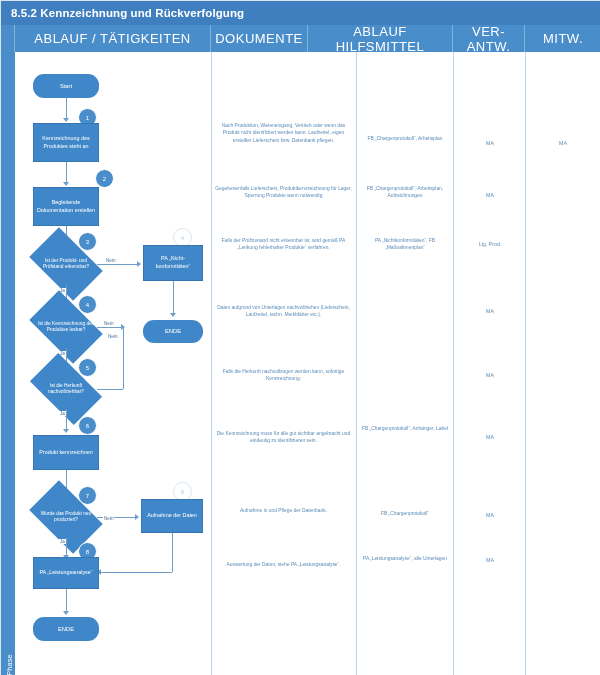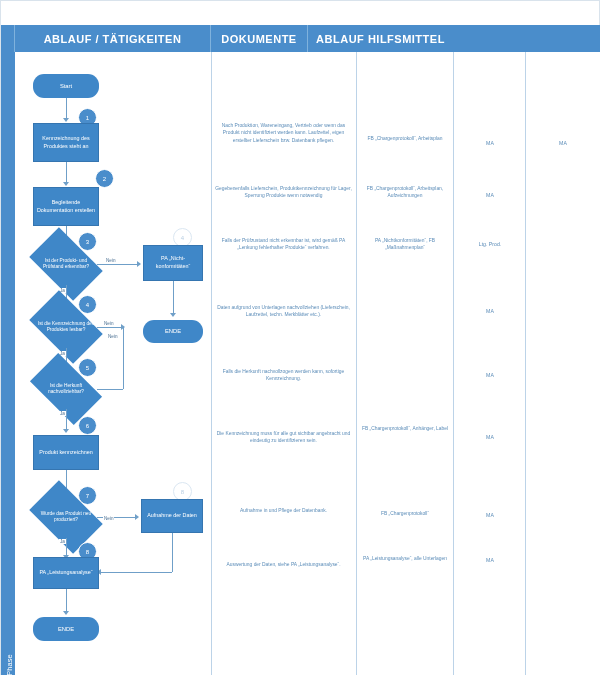--- a/index.html
+++ b/index.html
@@ -30,21 +30,21 @@
 
   
   #header-row{
     position:absolute;left:0;top:24px;width:600px;height:27px;
     background:#4a8dcb;
     display:flex;align-items:stretch;
     color:#ffffff;
   }
   .col-head{
     display:flex;align-items:center;justify-content:center;
-    font-size:11px;font-weight:bold;letter-spacing:.5px;
+    font-size:13px;font-weight:normal;letter-spacing:.5px;
     text-align:center;
     border-right:1px solid #7fb2dd;
     box-sizing:border-box;
   }
   .col-head:last-child{border-right:none;}
 
   
   #phase-bar{
     position:absolute;left:0;top:51px;width:14px;height:624px;
     background:#4a8dcb;
@@ -173,26 +173,31 @@
     box-sizing:border-box;
   }
   .txtcell.doc{color:#5b8cb8;}
   .txtcell.resp{font-size:5.2px;}
 </style>
 </head>
 <body>
 
 <div id="page">
 
+  <div id="title-bar">
+    <span>8.5.2 Kennzeichnung und Rückverfolgung</span>
+  </div>
 
   <div id="header-row">
     <div class="col-head" style="width:14px;"></div>
     <div class="col-head" style="width:196px;">ABLAUF / TÄTIGKEITEN</div>
     <div class="col-head" style="width:97px;">DOKUMENTE</div>
     <div class="col-head" style="width:145px;">ABLAUF HILFSMITTEL</div>
+    <div class="col-head" style="width:72px;">VER-ANTW.</div>
+    <div class="col-head" style="width:76px;">MITW.</div>
   </div>
 
   <div id="phase-bar">
     <div id="phase-label">Phase</div>
   </div>
 
   <div id="body-area">
 
     <div class="vline" style="left:196px;"></div>
     <div class="vline" style="left:341px;"></div>

